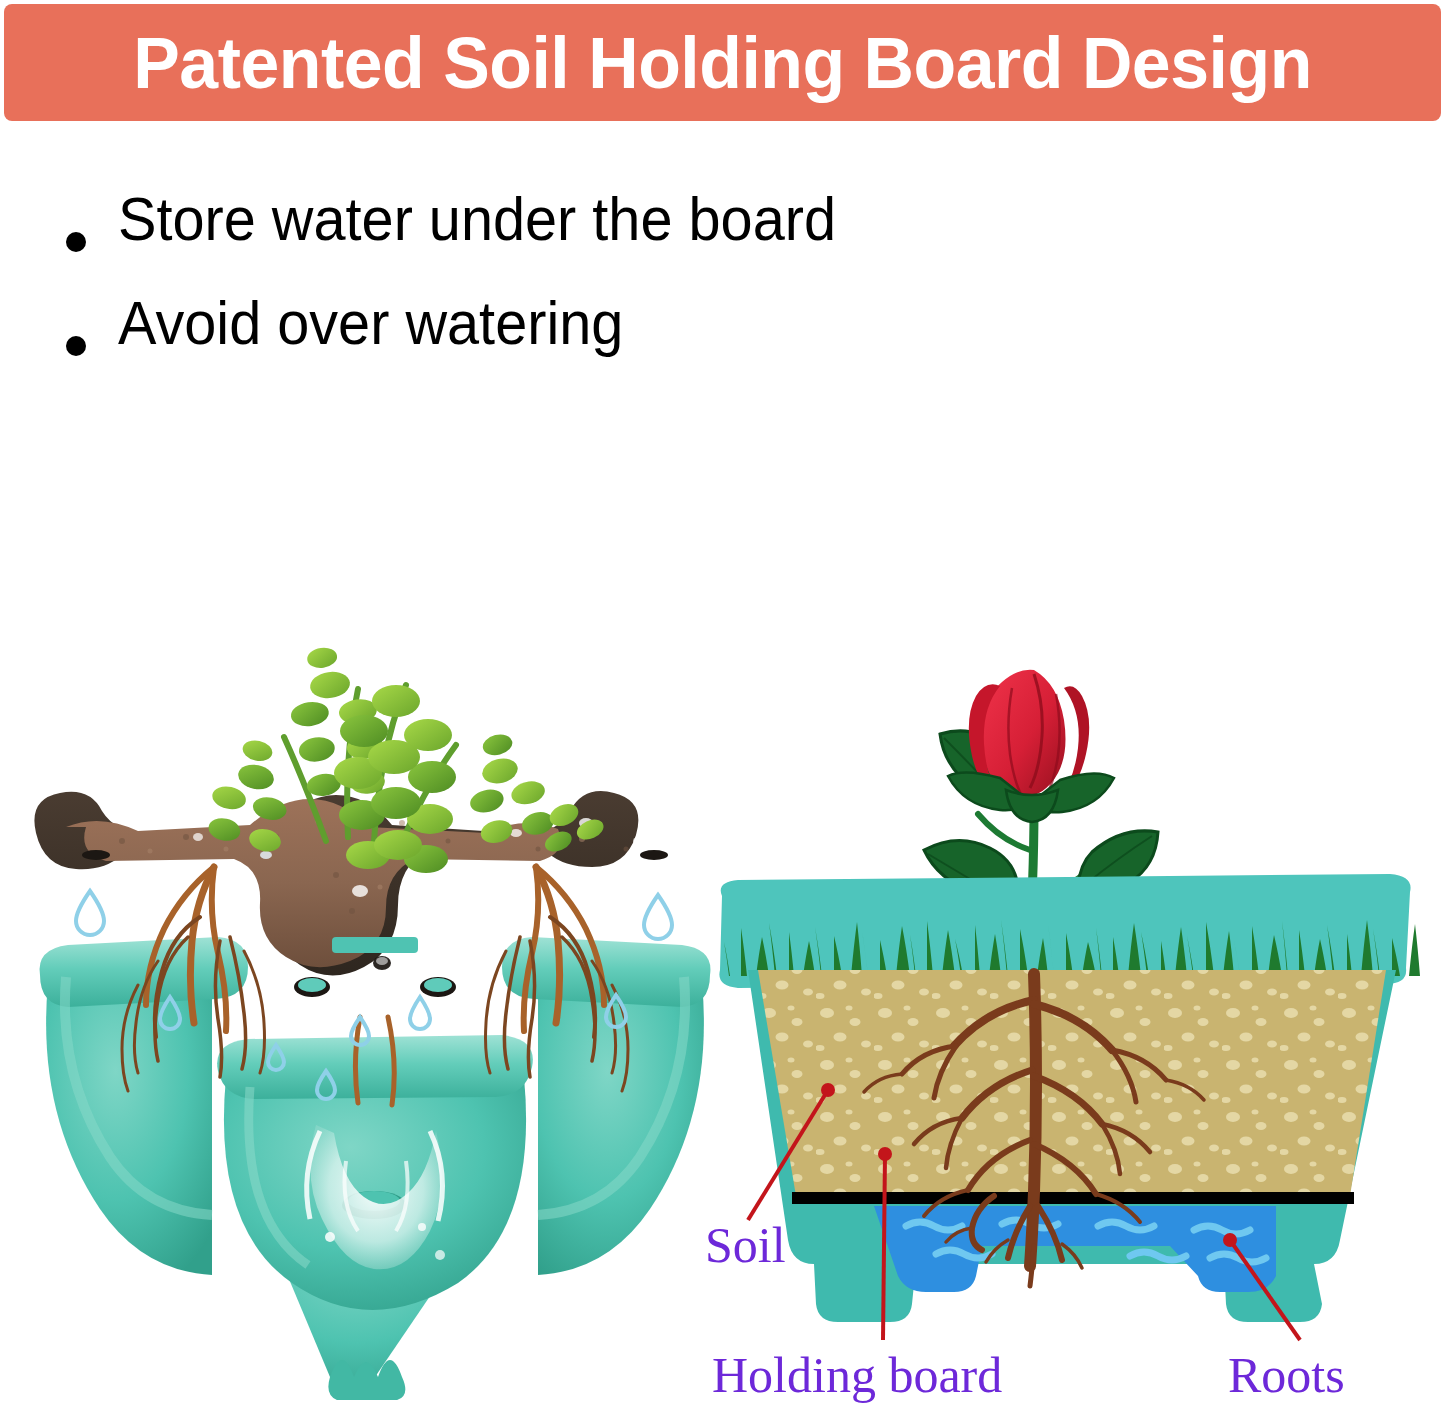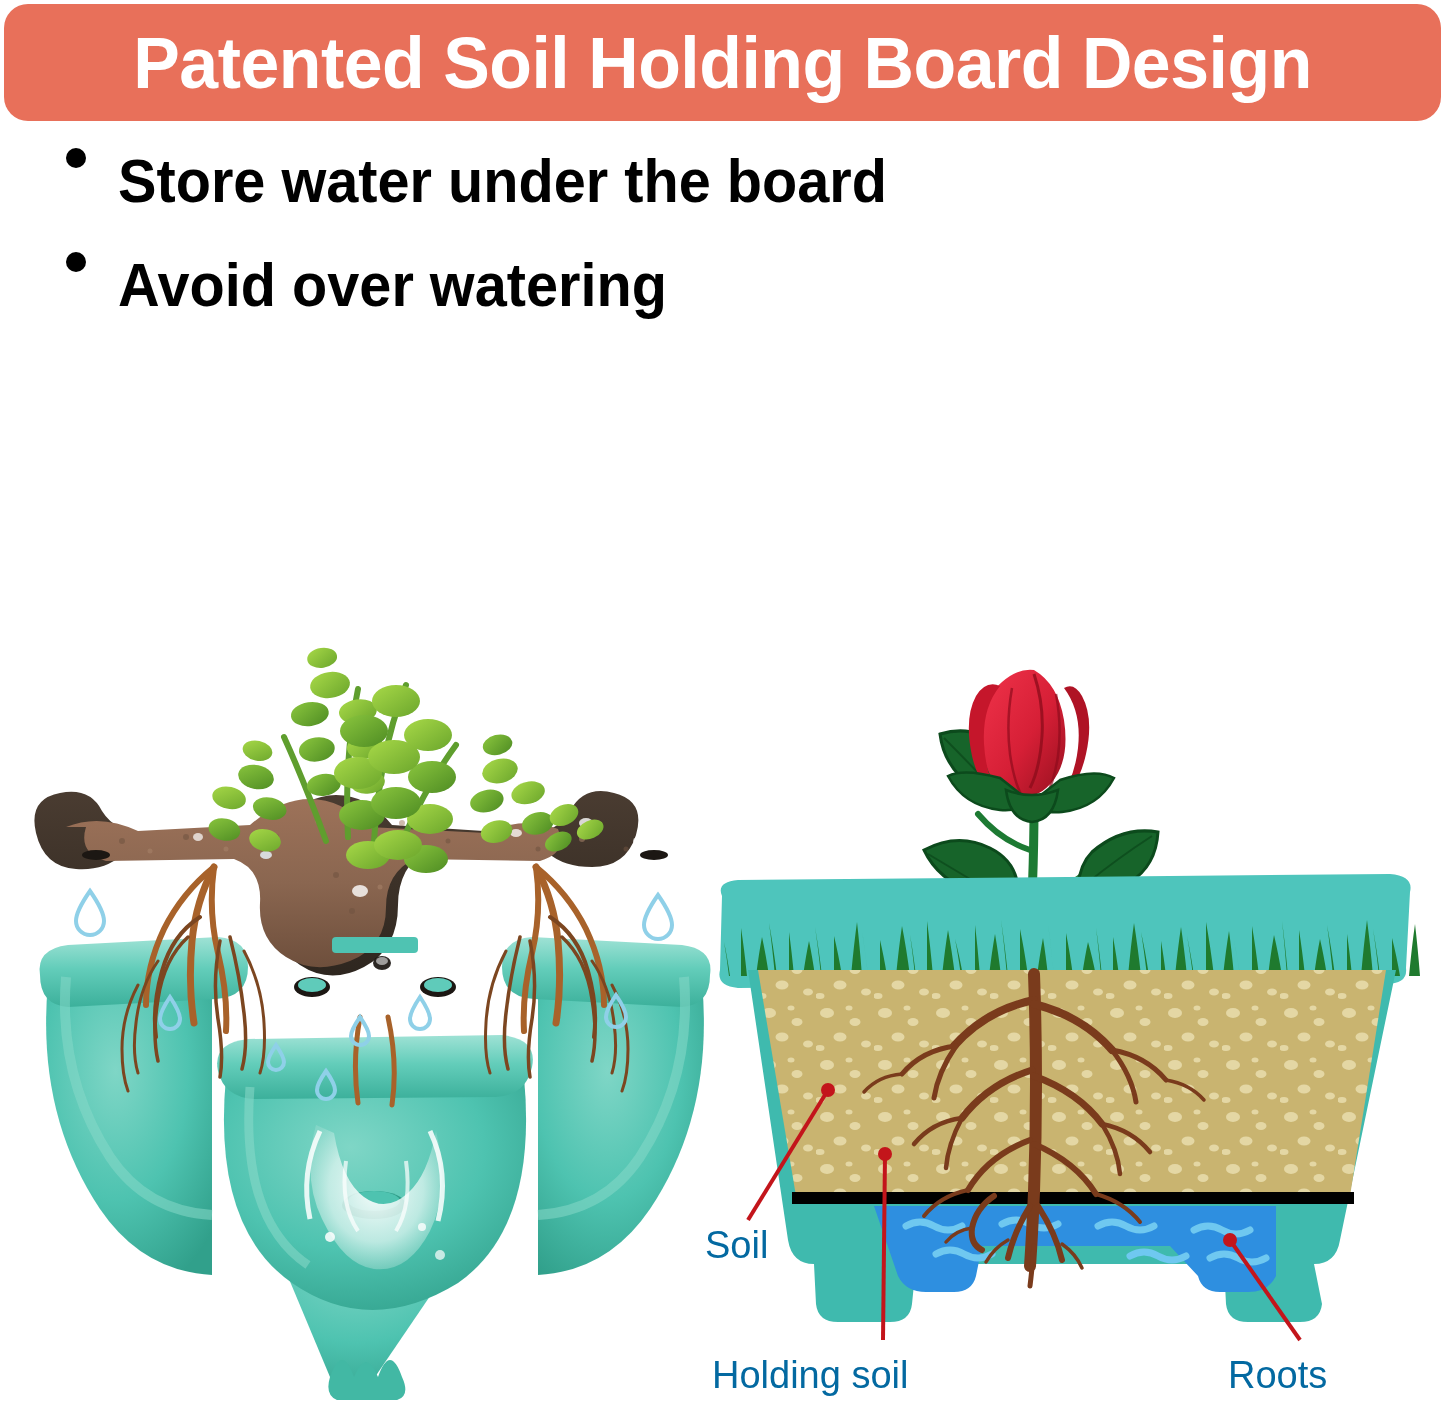--- a/index.html
+++ b/index.html
@@ -16,21 +16,21 @@
     height: 1415px;
     background: #fff;
   }
 
   
   #banner {
     position: absolute;
     left: 4px; top: 4px;
     width: 1437px; height: 117px;
     background: #E8705A;
-    border-radius: 24px;
+    border-radius: 8px;
   }
   #banner-title {
     position: absolute;
     left: 0; right: 0; top: 50%;
     transform: translateY(-50%);
     text-align: center;
     color: #FFFFFF;
     font-family: "Liberation Sans Narrow", "Liberation Sans", sans-serif;
     font-weight: bold;
     font-size: 72px;
@@ -43,22 +43,21 @@
   
   #bullets {
     position: absolute;
     left: 40px; top: 148px;
     width: 1380px;
   }
   .bullet-row {
     position: relative;
     height: 104px;
     display: flex;
-    align-items: flex-start;
-    font-weight: bold;
+    align-items: flex-end;
   }
   .bullet-dot {
     width: 20px; height: 20px;
     border-radius: 50%;
     background: #000;
     flex: 0 0 auto;
     margin-left: 26px;
     margin-right: 32px;
   }
   .bullet-text {
@@ -82,24 +81,24 @@
   
   #diagram {
     position: absolute;
     left: 700px; top: 640px;
     width: 745px; height: 775px;
   }
   #diagram svg { display: block; width: 100%; height: 100%; }
 
   .diag-label {
     position: absolute;
-    font-family: Liberation Sans, sans-serif;
-    font-size: 38px;
+    font-family: Liberation Serif, serif;
+    font-size: 50px;
     line-height: 54px;
-    color: #0369a1;
+    color: #6d28d9;
     white-space: nowrap;
   }
   #label-soil { left: 705px; top: 1218px; }
   #label-holding { left: 712px; top: 1348px; }
   #label-water { left: 1228px; top: 1348px; }
 </style>
 </head>
 <body>
 
 <div id="page">
@@ -479,16 +478,16 @@
       </g>
       <g fill="#C3151B">
         <circle cx="128" cy="450" r="7"></circle>
         <circle cx="185" cy="514" r="7"></circle>
         <circle cx="530" cy="600" r="7"></circle>
       </g>
     </svg>
   </div>
 
   <div class="diag-label" id="label-soil">Soil</div>
-  <div class="diag-label" id="label-holding">Holding soil</div>
+  <div class="diag-label" id="label-holding">Holding board</div>
   <div class="diag-label" id="label-water">Roots</div>
 
 </div>
 
 </body></html>

